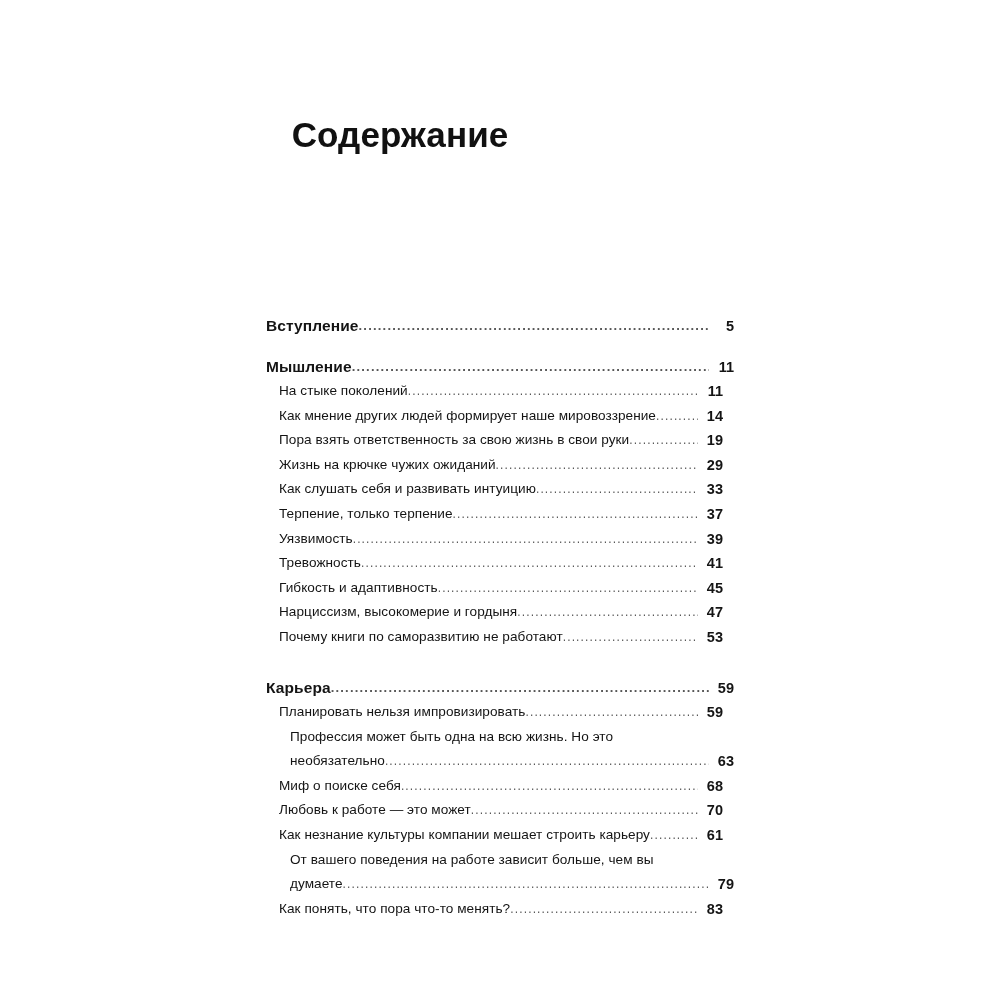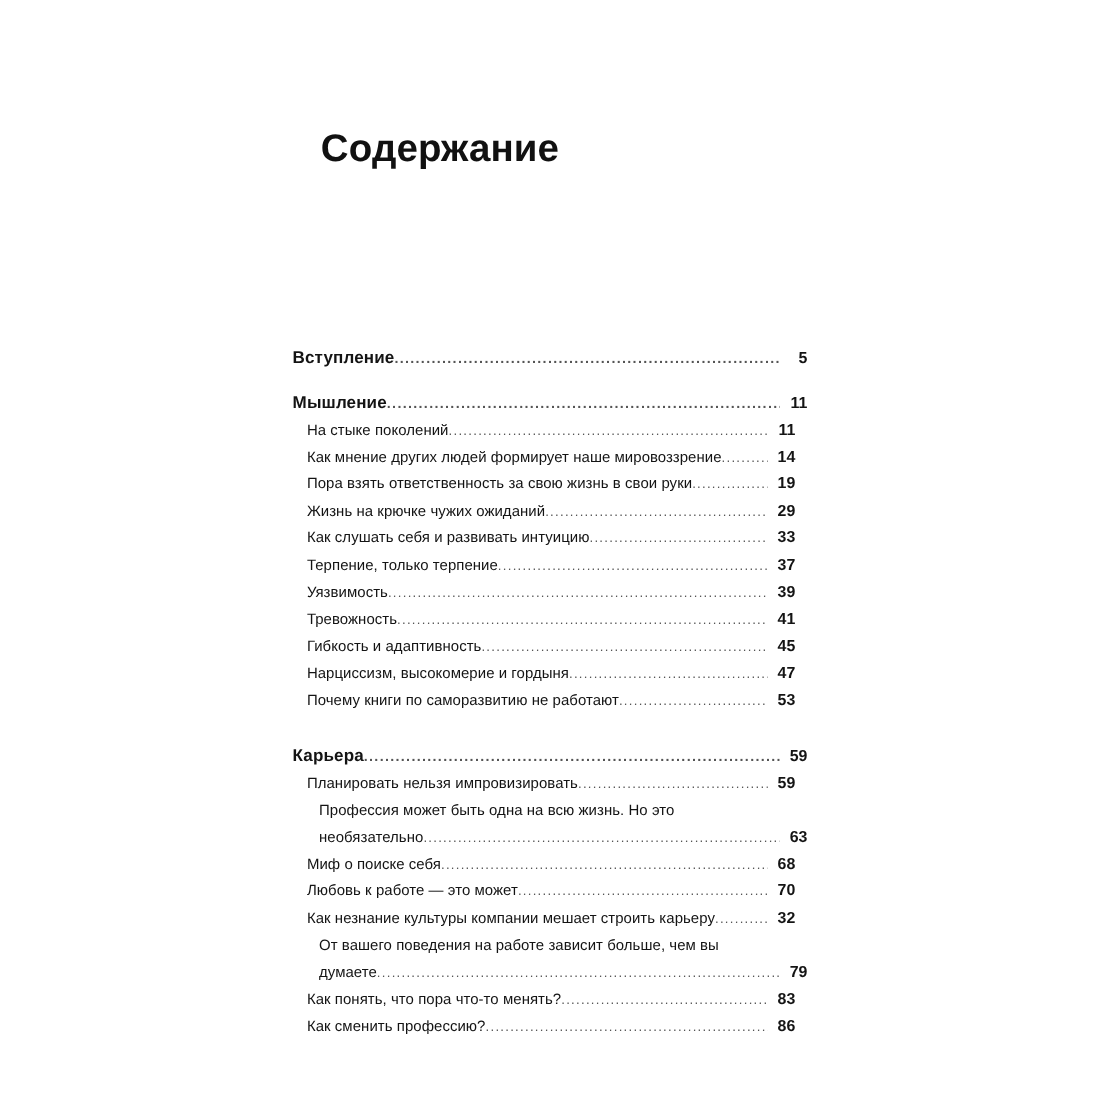--- a/index.html
+++ b/index.html
@@ -262,35 +262,30 @@
         <span class="pageno">68</span>
       </div>
       <div class="entry level2">
         <span class="title">Любовь к работе — это может</span>
         <span class="leader"></span>
         <span class="pageno">70</span>
       </div>
       <div class="entry level2">
         <span class="title">Как незнание культуры компании мешает строить карьеру</span>
         <span class="leader"></span>
-        <span class="pageno">32</span>
+        <span class="pageno">61</span>
       </div>
       <div class="entry-wrap">
         <div class="firstline">От вашего поведения на работе зависит больше, чем вы</div>
         <div class="secondline">
           <span class="title">думаете</span>
           <span class="leader"></span>
           <span class="pageno">79</span>
         </div>
       </div>
       <div class="entry level2">
         <span class="title">Как понять, что пора что-то менять?</span>
         <span class="leader"></span>
         <span class="pageno">83</span>
       </div>
-      <div class="entry level2">
-        <span class="title">Как сменить профессию?</span>
-        <span class="leader"></span>
-        <span class="pageno">86</span>
-      </div>
     </div>
 
 </div>
 
 </body></html>

